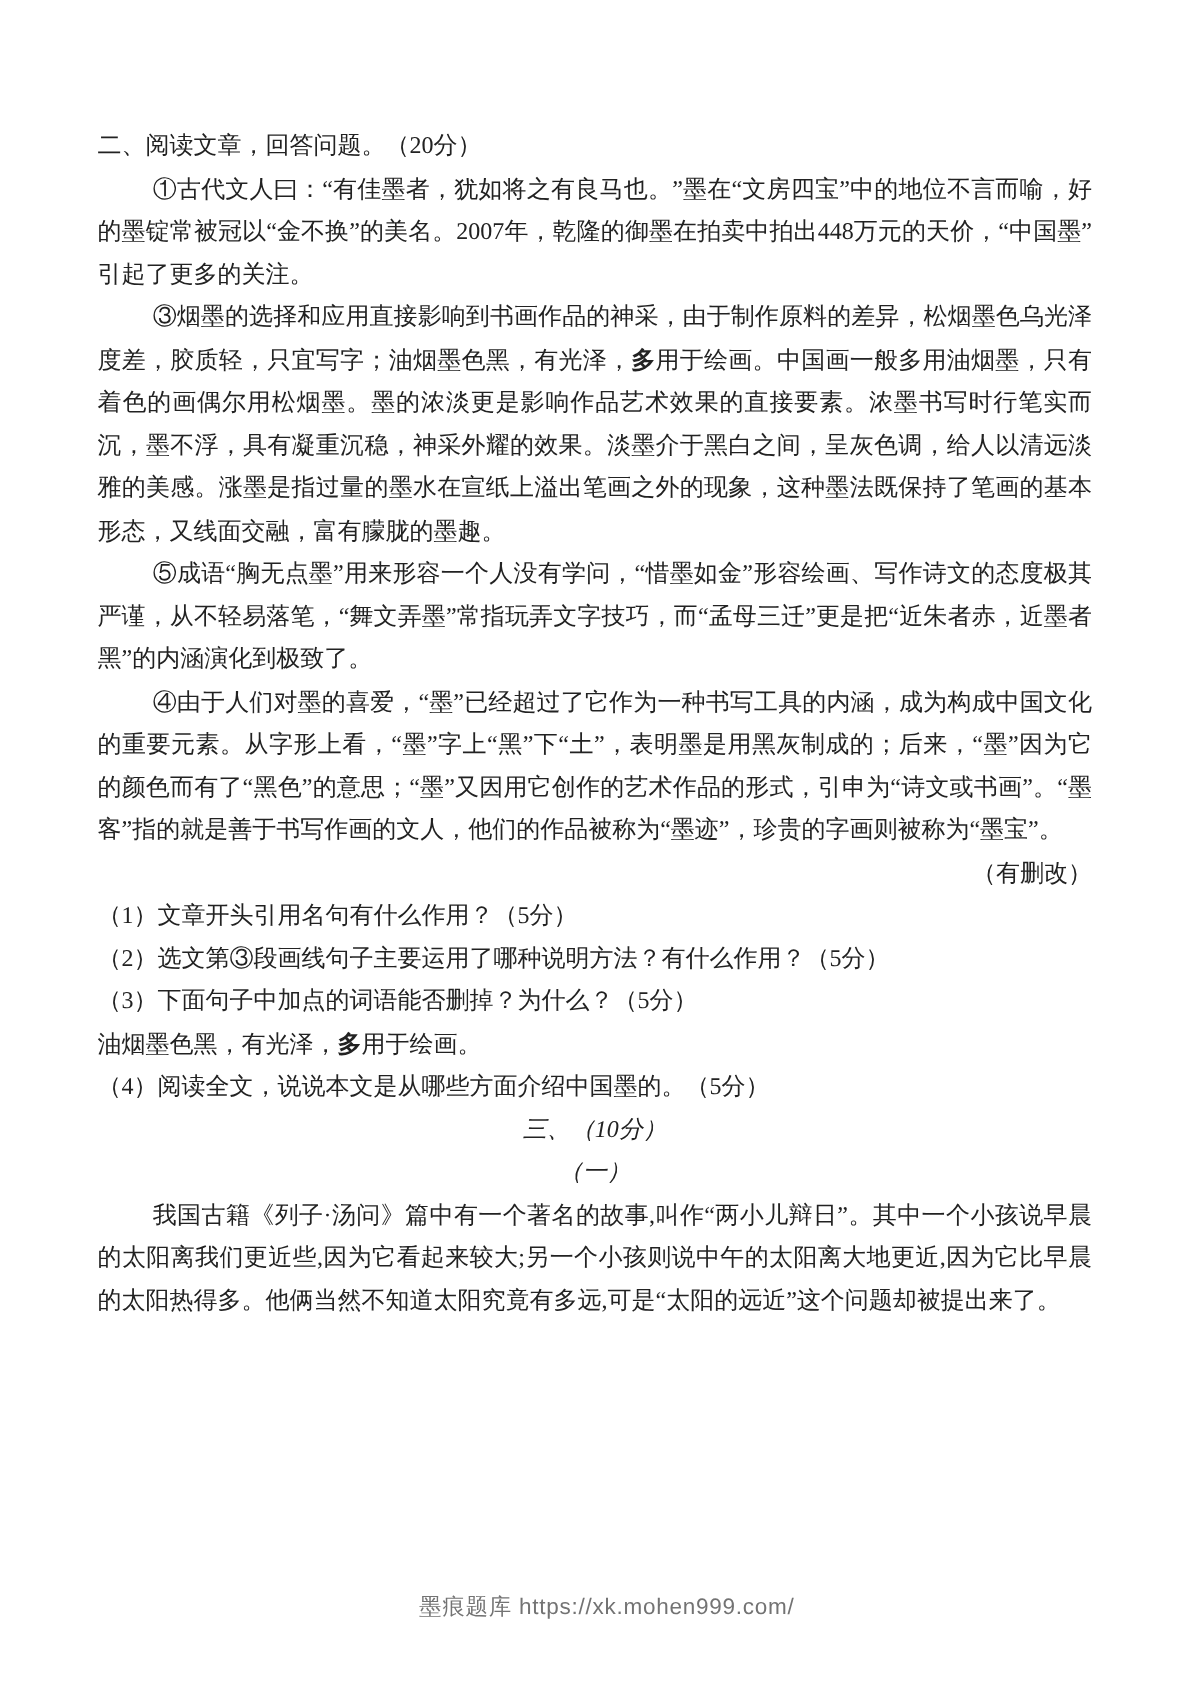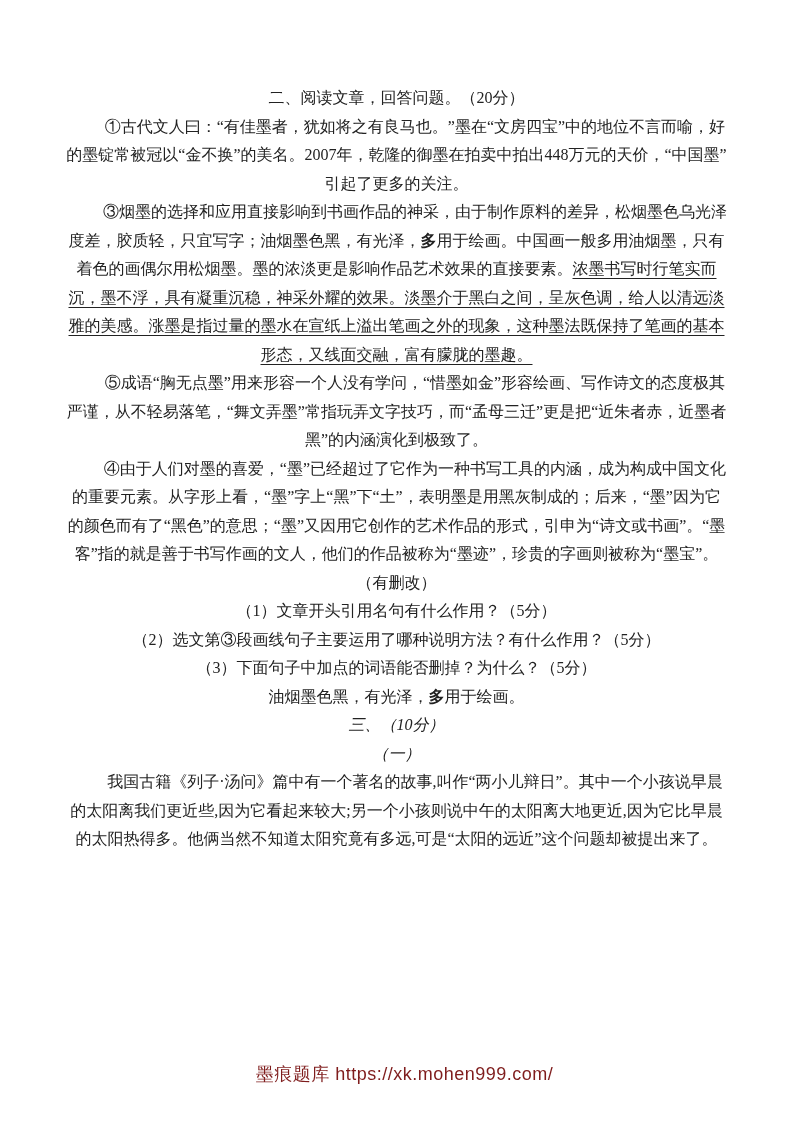--- a/index.html
+++ b/index.html
@@ -20,21 +20,20 @@
     position: absolute;
     left: 65px;
     top: 84px;
     width: 663px;
     font-size: 16px;
     line-height: 28.5px;
   }
   .content p {
     margin: 0;
     padding: 0;
-    text-align: center;
   }
   .section-heading {
     text-align: left;
   }
   .essay-title {
     text-align: center;
     font-weight: 700;
   }
   .para {
     text-align: justify;
@@ -48,36 +47,35 @@
   }
   .center-line {
     text-align: center;
     font-style: italic;
   }
   .quote-line {
     padding-left: 2.9em;
     text-indent: 0;
   }
   .underlined {
-    text-decoration: underline;
     text-underline-offset: 4px;
     text-decoration-thickness: 1px;
   }
   .bold-word {
     font-weight: 700;
   }
   .footer-watermark {
     position: absolute;
     left: 16px;
     right: 0;
     top: 1062px;
     text-align: center;
     font-family: "Liberation Sans", "DejaVu Sans", sans-serif;
-    font-size: 18px;
-    color: #7f1d1d;
+    font-size: 15px;
+    color: #737373;
     letter-spacing: 0.5px;
   }
 </style>
 </head>
 <body>
 
 <div class="page">
   <div class="content">
 
     <p class="section-heading">二、阅读文章，回答问题。（20分）</p>
@@ -95,20 +93,21 @@
     <p class="right-note">（有删改）</p>
 
     <p class="no-indent">（1）文章开头引用名句有什么作用？（5分）</p>
 
     <p class="no-indent">（2）选文第③段画线句子主要运用了哪种说明方法？有什么作用？（5分）</p>
 
     <p class="no-indent">（3）下面句子中加点的词语能否删掉？为什么？（5分）</p>
 
     <p class="quote-line"><span>油烟墨色黑，有光泽，</span><span class="bold-word">多</span><span>用于绘画。</span></p>
 
+    <p class="no-indent">（4）阅读全文，说说本文是从哪些方面介绍中国墨的。（5分）</p>
 
     <p class="center-line">三、（10分）</p>
 
     <p class="center-line">（一）</p>
 
     <p class="para">我国古籍《列子·汤问》篇中有一个著名的故事,叫作“两小儿辩日”。其中一个小孩说早晨的太阳离我们更近些,因为它看起来较大;另一个小孩则说中午的太阳离大地更近,因为它比早晨的太阳热得多。他俩当然不知道太阳究竟有多远,可是“太阳的远近”这个问题却被提出来了。</p>
 
   </div>
 
   <div class="footer-watermark">墨痕题库 https://xk.mohen999.com/</div>

